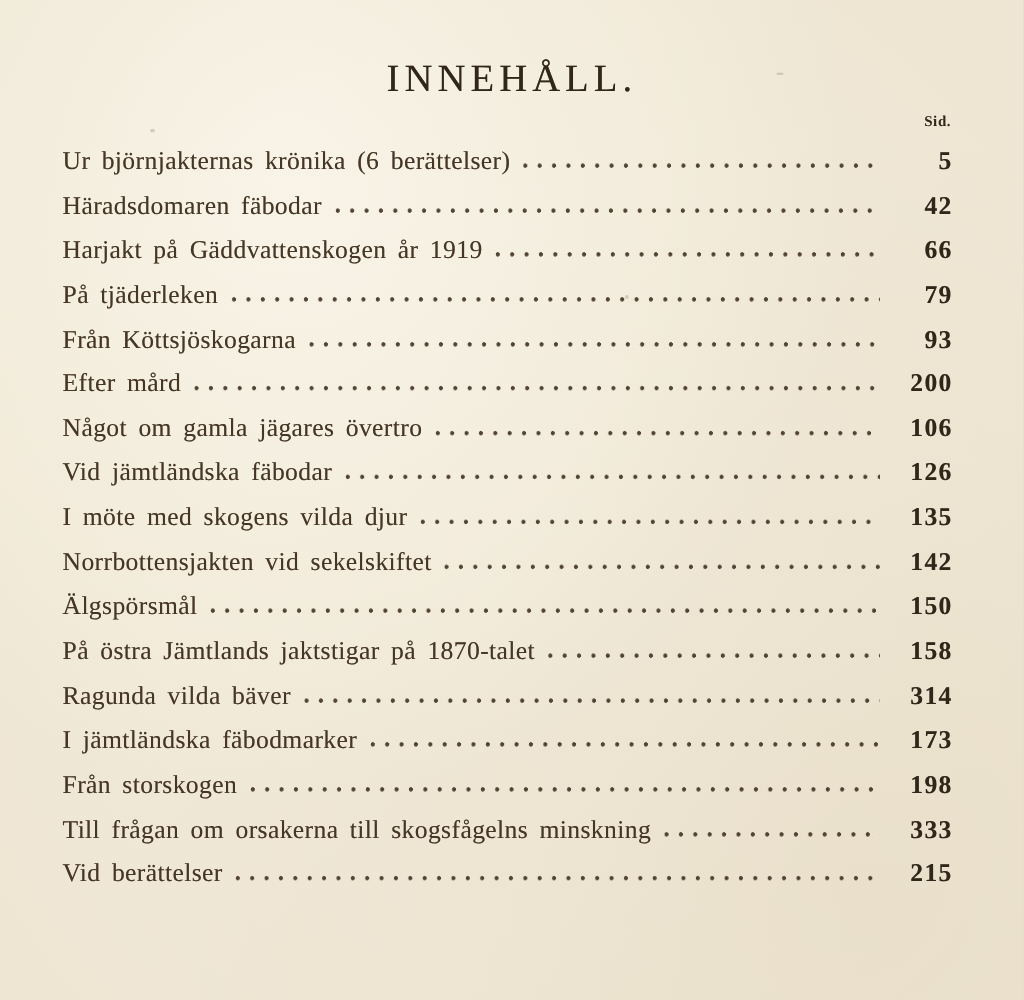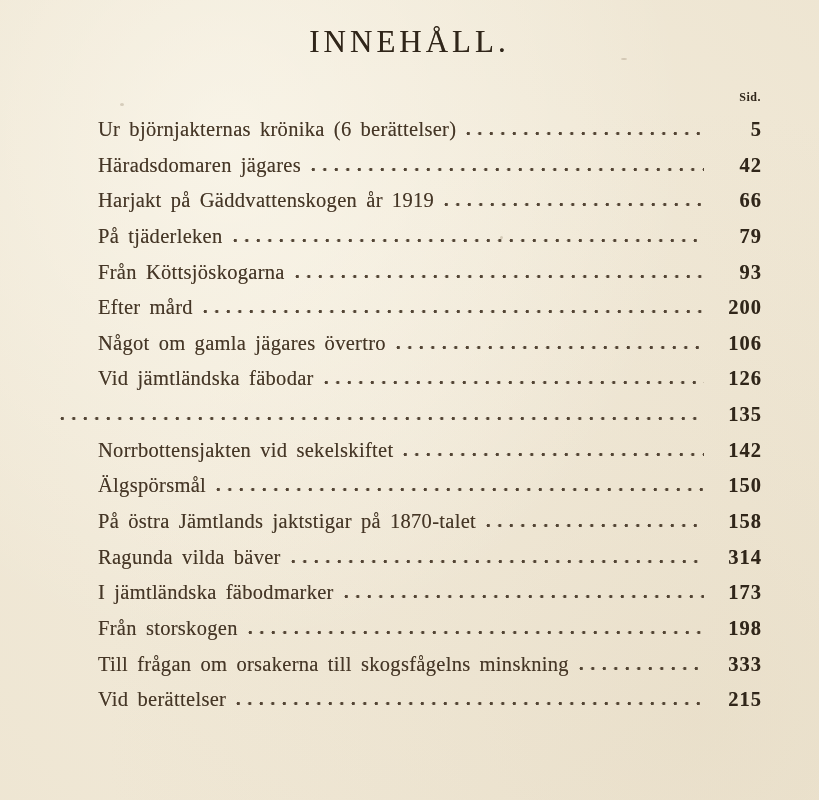--- a/index.html
+++ b/index.html
@@ -19,21 +19,21 @@
       radial-gradient(ellipse at 28% 18%, rgba(255,253,245,0.55) 0%, rgba(255,253,245,0) 55%),
       radial-gradient(ellipse at 85% 90%, rgba(222,209,183,0.35) 0%, rgba(222,209,183,0) 60%),
       radial-gradient(ellipse at 50% 55%, rgba(244,237,222,0.6) 0%, rgba(236,227,207,0.6) 100%);
   }
   .speck {
     position: absolute;
     border-radius: 50%;
     background: rgba(120,100,70,0.25);
   }
   .title {
-    padding-top: 24px;
+    padding-top: 45px;
     text-align: center;
     font-size: 31px;
     line-height: 36px;
     letter-spacing: 4px;
     color: var(--ink-strong, #30261a);
     text-shadow: 0 0 0.5px rgba(64,48,30,0.55);
   }
   .sid {
     position: absolute;
     top: 90px;
@@ -54,21 +54,20 @@
     align-items: baseline;
     height: 35.65px;
     font-size: 20.5px;
     line-height: 24px;
     word-spacing: 0.18em;
     text-shadow: 0 0 0.5px rgba(64,48,30,0.45);
   }
   .row .t {
     white-space: nowrap;
     letter-spacing: 0.3px;
-    margin-left: 48px;
   }
   .row .dots {
     flex: 1 1 auto;
     align-self: baseline;
     height: 5px;
     margin: 0 12px 0 10px;
     background-image: radial-gradient(circle at 2.2px 2.5px, var(--ink, #453626) 1.45px, rgba(0,0,0,0) 1.9px);
     background-size: 11.5px 5px;
     background-repeat: repeat-x;
     opacity: 0.92;
@@ -93,21 +92,21 @@
   <div class="sid">Sid.</div>
 
   <div class="toc">
     <div class="row">
       <span class="t">Ur björnjakternas krönika (6 berättelser)</span>
       <span class="dots"></span>
       <span class="p">5</span>
     </div>
 
     <div class="row">
-      <span class="t">Häradsdomaren jägares</span>
+      <span class="t">Häradsdomaren fäbodar</span>
       <span class="dots"></span>
       <span class="p">42</span>
     </div>
 
 
     <div class="row">
       <span class="t">Harjakt på Gäddvattenskogen år 1919</span>
       <span class="dots"></span>
       <span class="p">66</span>
     </div>
@@ -136,20 +135,21 @@
       <span class="p">106</span>
     </div>
 
     <div class="row">
       <span class="t">Vid jämtländska fäbodar</span>
       <span class="dots"></span>
       <span class="p">126</span>
     </div>
 
     <div class="row">
+      <span class="t">I möte med skogens vilda djur</span>
       <span class="dots"></span>
       <span class="p">135</span>
     </div>
 
     <div class="row">
       <span class="t">Norrbottensjakten vid sekelskiftet</span>
       <span class="dots"></span>
       <span class="p">142</span>
     </div>
 

